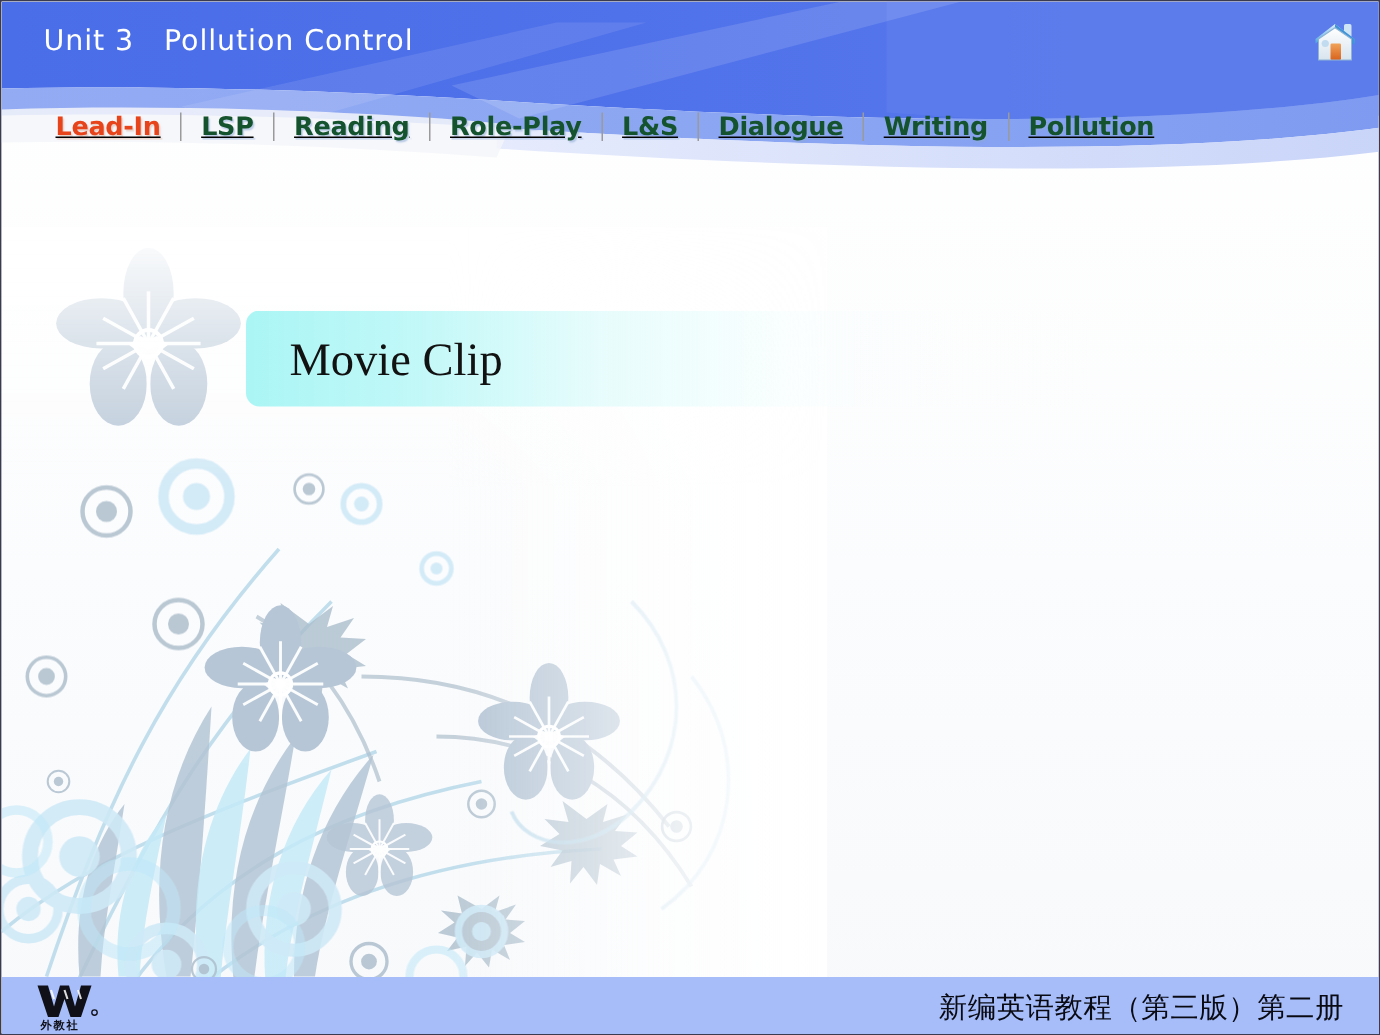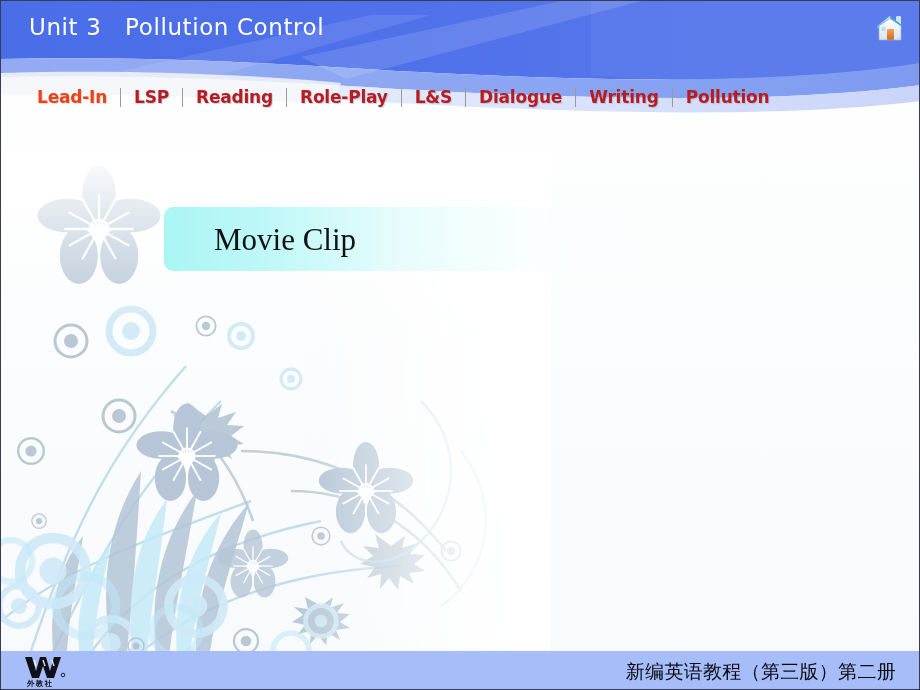--- a/index.html
+++ b/index.html
@@ -51,21 +51,21 @@
     position: absolute;
     left: 0; top: 0;
     width: 920px;
     height: 52px;
     display: flex;
     align-items: center;
   }
   .unit-title {
     margin-left: 28px;
     color: #ffffff;
-    font-size: 23px;
+    font-size: 19px;
     font-weight: 500;
     letter-spacing: 0.6px;
     white-space: pre;
     font-family: "DejaVu Sans", sans-serif;
   }
 
   
   .home-icon {
     position: absolute;
     right: 12px;
@@ -76,28 +76,29 @@
   }
 
   
   .nav {
     position: absolute;
     left: 0;
     top: 74px;
     width: 920px;
     height: 32px;
     display: flex;
-    align-items: flex-end;
+    align-items: flex-start;
     padding-left: 36px;
     box-sizing: border-box;
+    text-decoration: underline;
   }
   .nav-item {
     font-size: 17px;
     font-weight: bold;
-    color: #b91c1c;
+    color: #14532d;
     text-shadow: 1px 1px 1px rgba(140,170,215,0.55);
     cursor: pointer;
     white-space: nowrap;
     font-family: "DejaVu Sans", sans-serif;
     letter-spacing: -0.2px;
   }
   .nav-item.active {
     color: #e8441c;
     text-shadow: 1px 1px 1px rgba(215,170,150,0.5);
   }
@@ -114,21 +115,21 @@
     position: absolute;
     left: 163px;
     width: 562px;
     height: 64px;
     border-radius: 9px;
     display: flex;
     align-items: center;
     cursor: pointer;
   }
   .content-btn .label {
-    margin-left: 50px;
+    margin-left: 29px;
     font-family: "Liberation Serif", "DejaVu Serif", serif;
     font-size: 31px;
     color: #121212;
     line-height: 1;
   }
   #btn-movie {
     top: 206px;
     background: linear-gradient(90deg,
         rgba(168,245,245,0.97) 0%,
         rgba(186,247,247,0.93) 18%,

